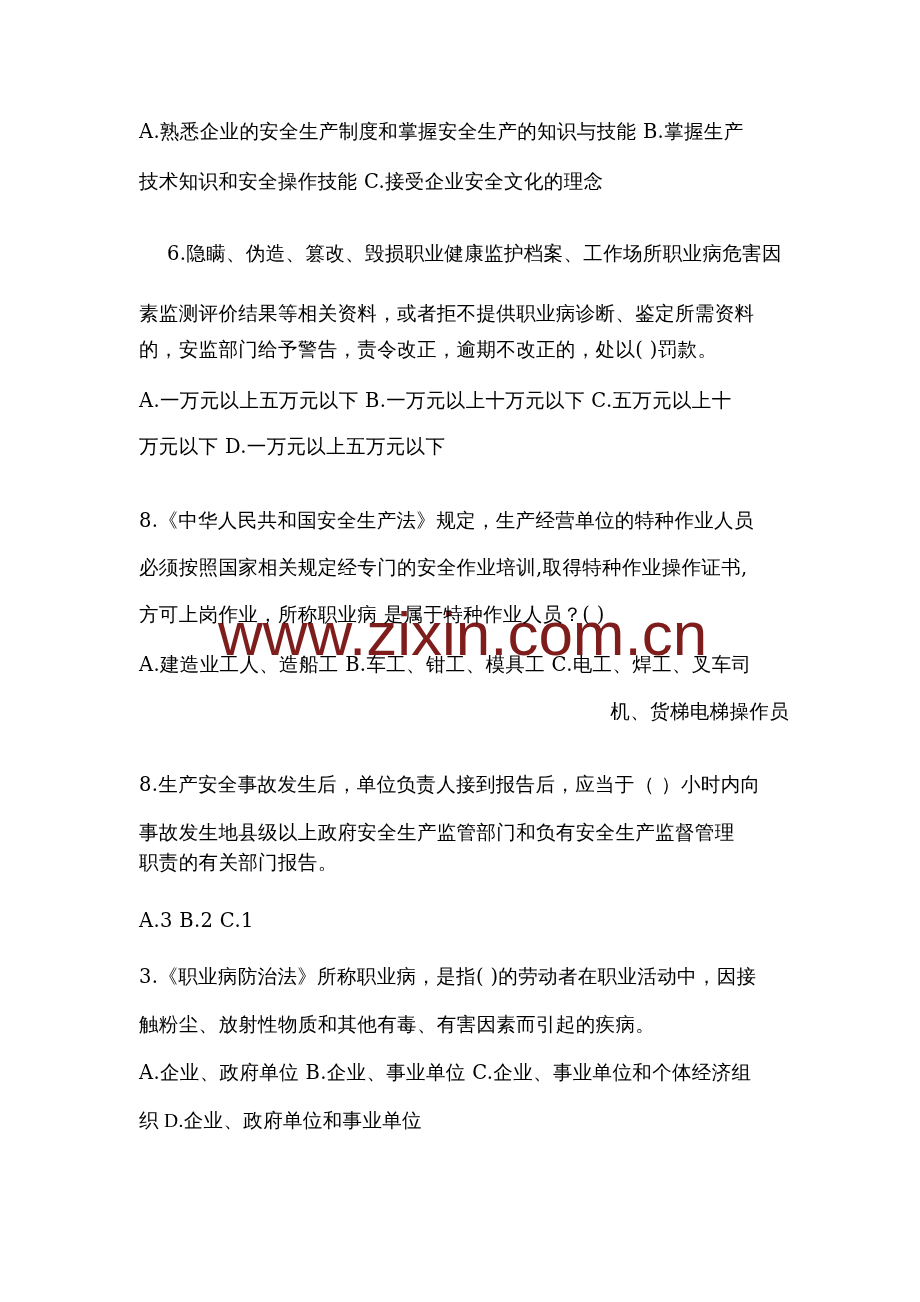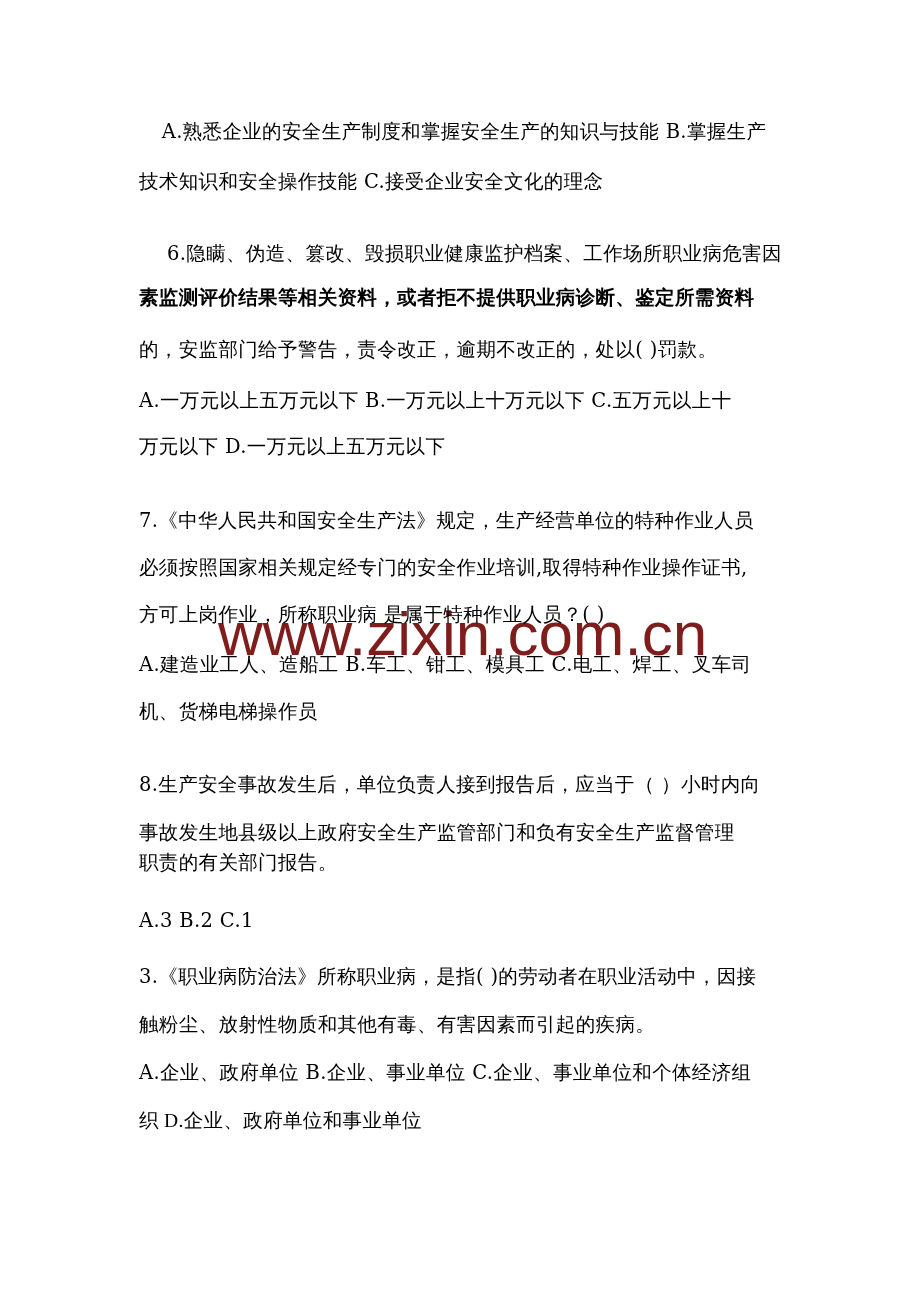--- a/index.html
+++ b/index.html
@@ -57,38 +57,38 @@
     }
   </style>
 </head>
 <body>
 
 <div class="page">
 
   <div class="watermark">www.zixin.com.cn</div>
 
   <div class="question">
-    <div class="line" style="top:118px;text-align:center;">A.熟悉企业的安全生产制度和掌握安全生产的知识与技能  B.掌握生产</div>
+    <div class="line" style="top:118px;">A.熟悉企业的安全生产制度和掌握安全生产的知识与技能  B.掌握生产</div>
     <div class="line" style="top:168px;">技术知识和安全操作技能  C.接受企业安全文化的理念</div>
   </div>
 
   <div class="question">
     <div class="line" style="top:240px;margin-left:28px;">6.隐瞒、伪造、篡改、毁损职业健康监护档案、工作场所职业病危害因</div>
-    <div class="line" style="top:284px;font-weight:bold;">素监测评价结果等相关资料，或者拒不提供职业病诊断、鉴定所需资料</div>
+    <div class="line" style="top:300px;">素监测评价结果等相关资料，或者拒不提供职业病诊断、鉴定所需资料</div>
     <div class="line" style="top:336px;">的，安监部门给予警告，责令改正，逾期不改正的，处以( )罚款。</div>
     <div class="line" style="top:387px;">A.一万元以上五万元以下  B.一万元以上十万元以下  C.五万元以上十</div>
     <div class="line" style="top:433px;">万元以下  D.一万元以上五万元以下</div>
   </div>
 
   <div class="question">
-    <div class="line" style="top:507px;">7.《中华人民共和国安全生产法》规定，生产经营单位的特种作业人员</div>
+    <div class="line" style="top:507px;">8.《中华人民共和国安全生产法》规定，生产经营单位的特种作业人员</div>
     <div class="line" style="top:554px;">必须按照国家相关规定经专门的安全作业培训,取得特种作业操作证书,</div>
     <div class="line" style="top:601px;">方可上岗作业，所称职业病  是属于特种作业人员？( )</div>
     <div class="line" style="top:651px;">A.建造业工人、造船工  B.车工、钳工、模具工  C.电工、焊工、叉车司</div>
-    <div class="line" style="top:698px;">机、货梯电梯操作员</div>
+    <div class="line" style="top:698px;text-align:right;">机、货梯电梯操作员</div>
   </div>
 
   <div class="question">
     <div class="line" style="top:771px;">8.生产安全事故发生后，单位负责人接到报告后，应当于（  ）小时内向</div>
     <div class="line" style="top:819px;">事故发生地县级以上政府安全生产监管部门和负有安全生产监督管理</div>
     <div class="line" style="top:849px;">职责的有关部门报告。</div>
     <div class="line" style="top:907px;">A.3 B.2 C.1</div>
   </div>
 
   <div class="question">

